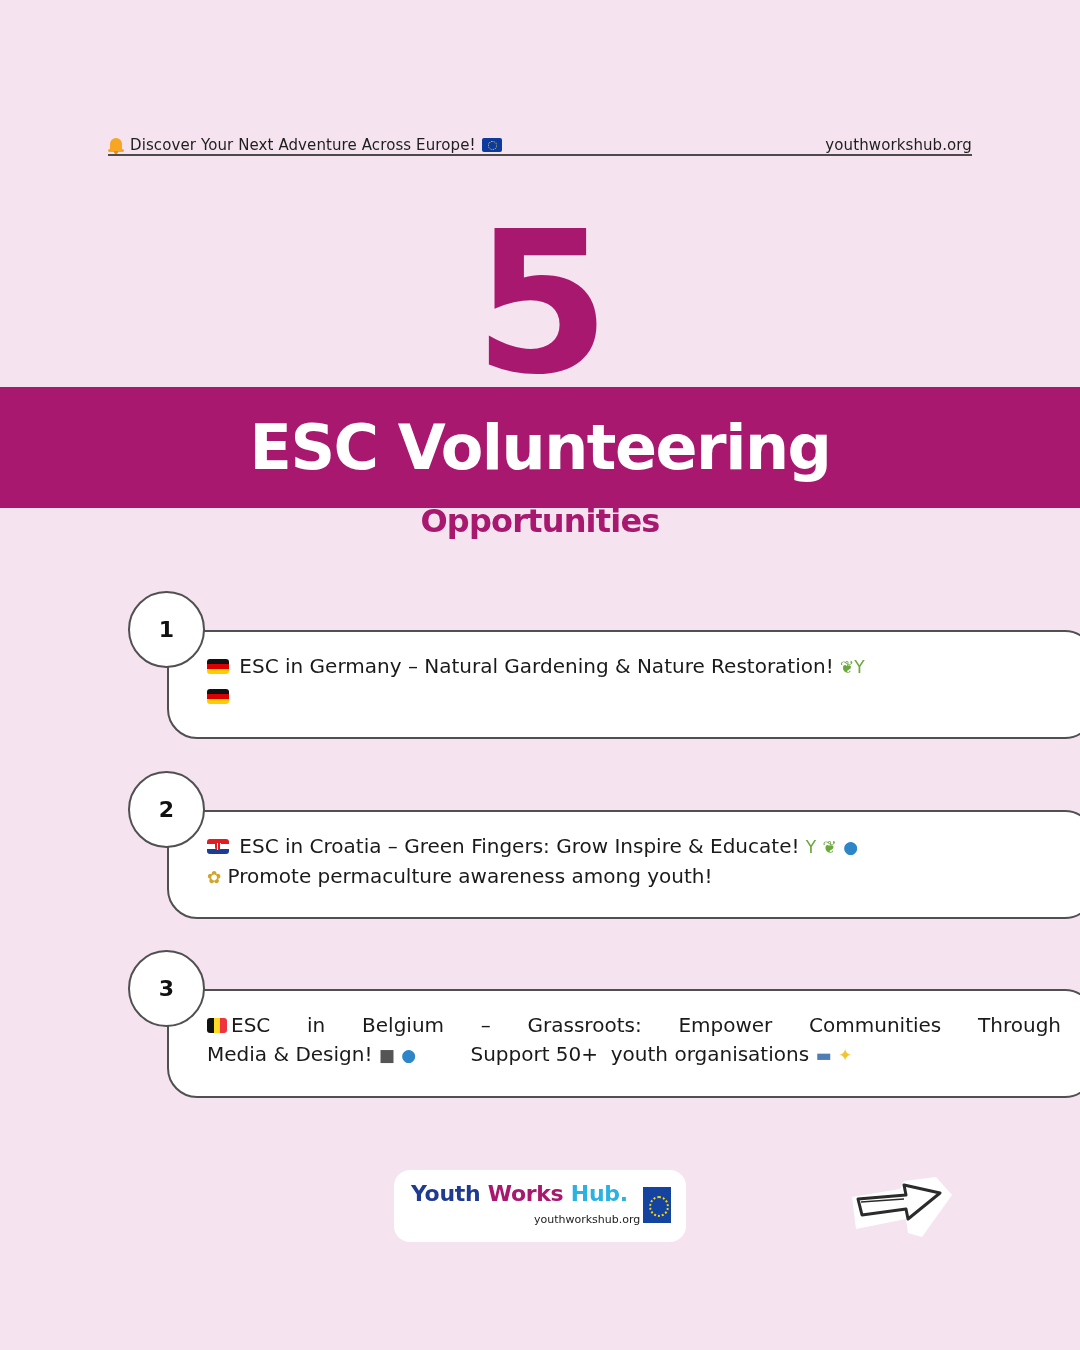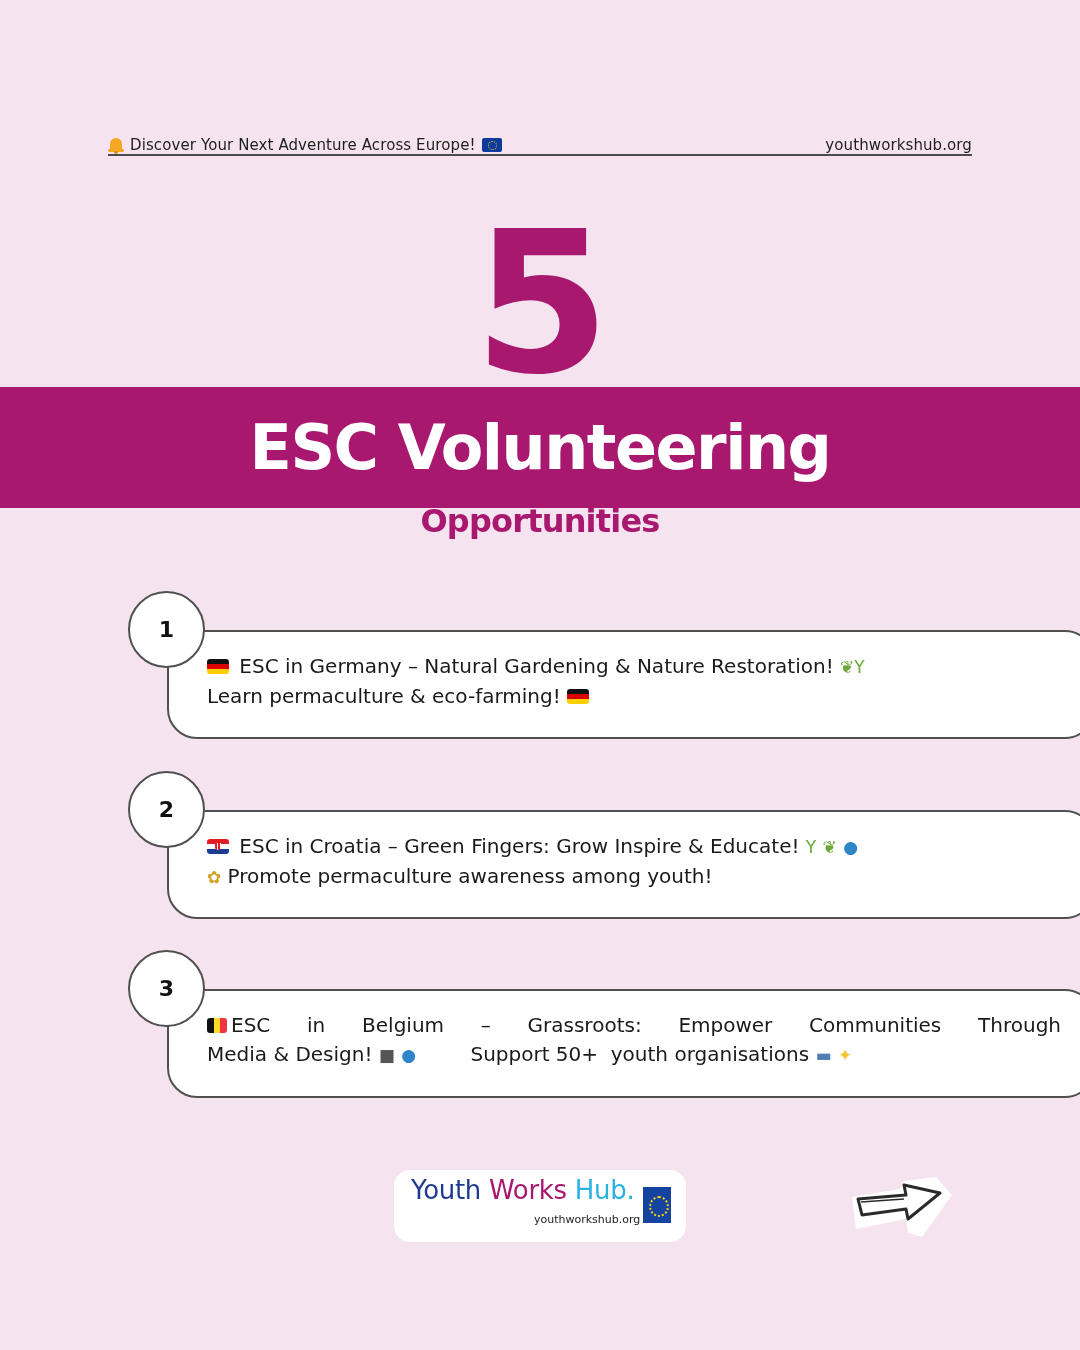--- a/index.html
+++ b/index.html
@@ -74,21 +74,21 @@
   .emo.green { color: #6ba83a; }
   .emo.globe { color: #2e86c9; }
   .emo.wheat { color: #d1a52b; }
   .emo.cam { color: #555; }
   .emo.laptop { color: #4f7db5; }
   .emo.spark { color: #f4c430; }
   .logo {
     position: absolute; left: 394px; top: 1170px; width: 292px; height: 72px;
     background: #ffffff; border-radius: 16px;
   }
-  .logo .brand { position: absolute; left: 17px; top: 5px; font-weight: normal; font-size: 26px; letter-spacing: -0.3px; white-space: nowrap; }
+  .logo .brand { position: absolute; left: 17px; top: 11px; font-weight: bold; font-size: 22px; letter-spacing: -0.3px; white-space: nowrap; }
   .logo .c1 { color: #1f3b91; }
   .logo .c2 { color: #a8186f; }
   .logo .c3 { color: #2ab2e3; }
   .logo .url { position: absolute; left: 140px; top: 43px; font-size: 11px; color: #222; }
   .logo .eu { position: absolute; left: 249px; top: 17px; width: 28px; height: 36px; background: #1444a0; }
   .logo .eu::after { content:""; position:absolute; left: 6px; top: 9px; width: 16px; height: 17px; border: 2px dotted #f7d40c; border-radius: 50%; }
   .arrow { position: absolute; left: 848px; top: 1175px; width: 106px; height: 70px; }
 </style>
 </head>
 <body>
@@ -113,21 +113,20 @@
 <div class="subtitle">Opportunities</div>
 
 <div class="item" style="top:591px;">
   <div class="card">
     <div>
       <span class="flag de"></span>
       <span>ESC in Germany – Natural Gardening &amp; Nature Restoration!</span>
       <span class="emo green">❦</span><span class="emo green">Y</span>
     </div>
     <div>
-      <span>Learn permaculture &amp; eco-farming!</span>
       <span class="flag de"></span>
     </div>
   </div>
   <div class="num">1</div>
 </div>
 
 <div class="item" style="top:771px;">
   <div class="card">
     <div>
       <span class="flag hr"></span>

